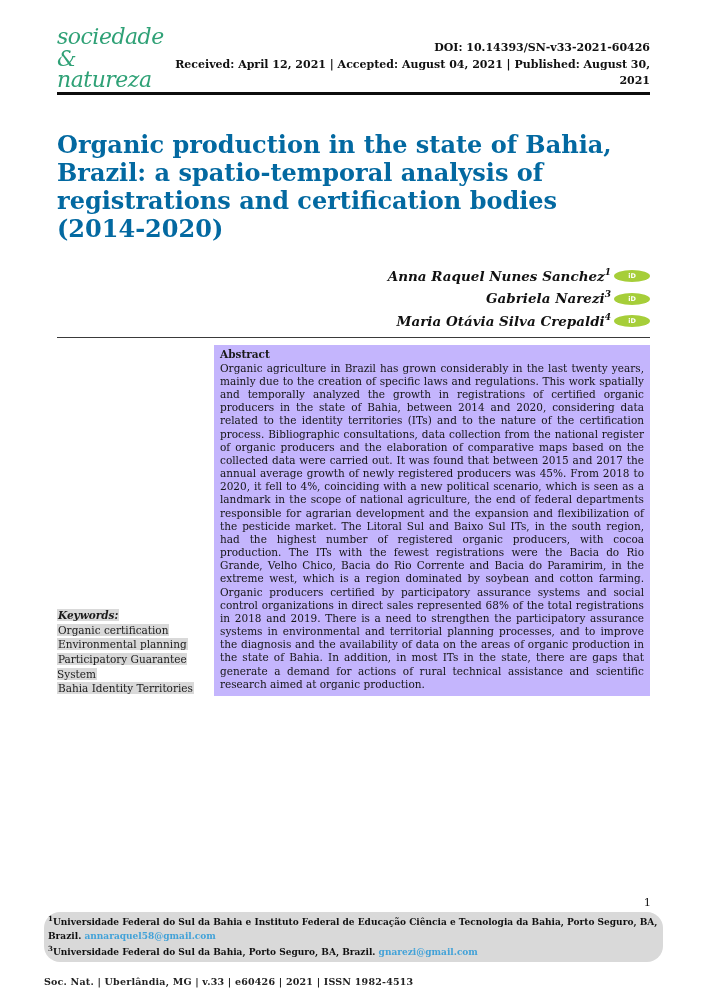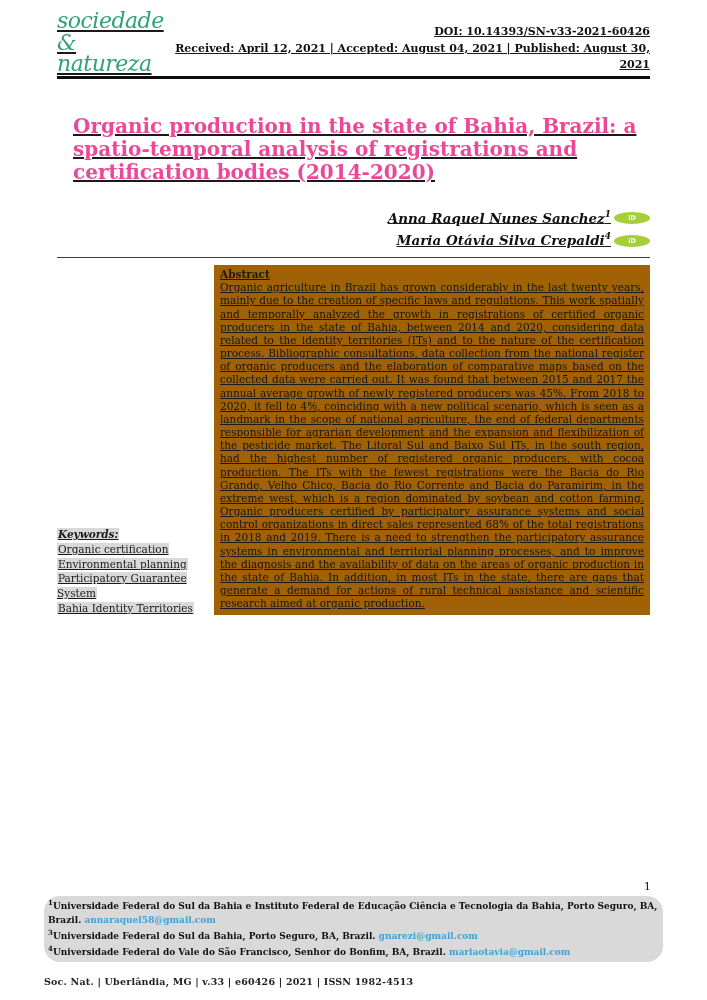--- a/index.html
+++ b/index.html
@@ -9,21 +9,21 @@
     font-family: "DejaVu Serif", "Liberation Serif", serif;
     color: #1a1a1a;
     position: relative;
     overflow: hidden;
   }
   .page {
     position: relative;
     width: 707px; height: 1000px;
     padding: 0 44px;
   }
-  .main { padding: 0 13px; text-decoration: underline; }
+  .main { padding: 16px 13px; }
 
   
   .header {
     display: flex;
     justify-content: space-between;
     align-items: flex-end;
     padding-top: 10px;
   }
   .logo {
     font-style: italic;
@@ -41,26 +41,25 @@
     padding-bottom: 1px;
   }
   .header-rule {
     border-bottom: 3px solid #0d0d0d;
     margin-top: 1px;
   }
 
   
   .title {
     margin-top: 36px;
-    font-size: 20px;
+    font-size: 24px;
     line-height: 1.17;
     font-weight: bold;
-    color: #ec4899;
+    color: #0369a1;
     max-width: 575px;
-    margin-left: 16px;
   }
 
   
   .authors {
     margin-top: 22px;
     text-align: right;
     font-size: 13.5px;
     font-weight: bold;
     font-style: italic;
     line-height: 1.62;
@@ -95,21 +94,21 @@
   .keywords {
     width: 143px;
     flex: 0 0 143px;
     font-size: 10.5px;
     line-height: 1.4;
   }
   .keywords .hl { background: #d9d9d9; padding: 0 1px; }
   .kw-heading { font-weight: bold; font-style: italic; }
   .abstract {
     flex: 1;
-    background: #a16207;
+    background: #c4b5fd;
     padding: 3px 6px 5px 6px;
     font-size: 10.5px;
   }
   .abstract-heading { font-weight: bold; line-height: 1.3; }
   .abstract-text {
     text-align: justify;
     line-height: 1.255;
     color: #151515;
   }
 
@@ -159,20 +158,23 @@
         <div>Received: April 12, 2021 | Accepted: August 04, 2021 | Published: August 30, 2021</div>
       </div>
     </header>
     <div class="header-rule"></div>
 
     <h1 class="title">Organic production in the state of Bahia, Brazil: a spatio-temporal analysis of registrations and certification bodies (2014-2020)</h1>
 
     <div class="authors">
       <div class="author">
         <span>Anna Raquel Nunes Sanchez</span><sup>1</sup><span class="orcid">iD</span>
+      </div>
+      <div class="author">
+        <span>Gabriela Narezi</span><sup>3</sup><span class="orcid">iD</span>
       </div>
       <div class="author">
         <span>Maria Otávia Silva Crepaldi</span><sup>4</sup><span class="orcid">iD</span>
       </div>
     </div>
 
     <div class="meta-rule"></div>
 
     <div class="abstract-area">
       <aside class="keywords">
@@ -188,17 +190,16 @@
       </section>
     </div>
 
   </div>
 
   <footer class="page-footer">
     <div class="page-number">1</div>
     <div class="footnotes">
       <div class="footnote"><sup>1</sup><span>Universidade Federal do Sul da Bahia e Instituto Federal de Educação Ciência e Tecnologia da Bahia, Porto Seguro, BA, Brazil. </span><a class="email">annaraquel58@gmail.com</a></div>
       <div class="footnote"><sup>3</sup><span>Universidade Federal do Sul da Bahia, Porto Seguro, BA, Brazil. </span><a class="email">gnarezi@gmail.com</a></div>
-      <div class="footnote"><sup>4</sup><span>Universidade Federal do Vale do São Francisco, Senhor do Bonfim, BA, Brazil. </span><a class="email">mariaotavia@gmail.com</a></div>
     </div>
     <div class="journal-line">Soc. Nat. | Uberlândia, MG | v.33 | e60426 | 2021 | ISSN 1982-4513</div>
   </footer>
 </div>
 
 </body></html>

